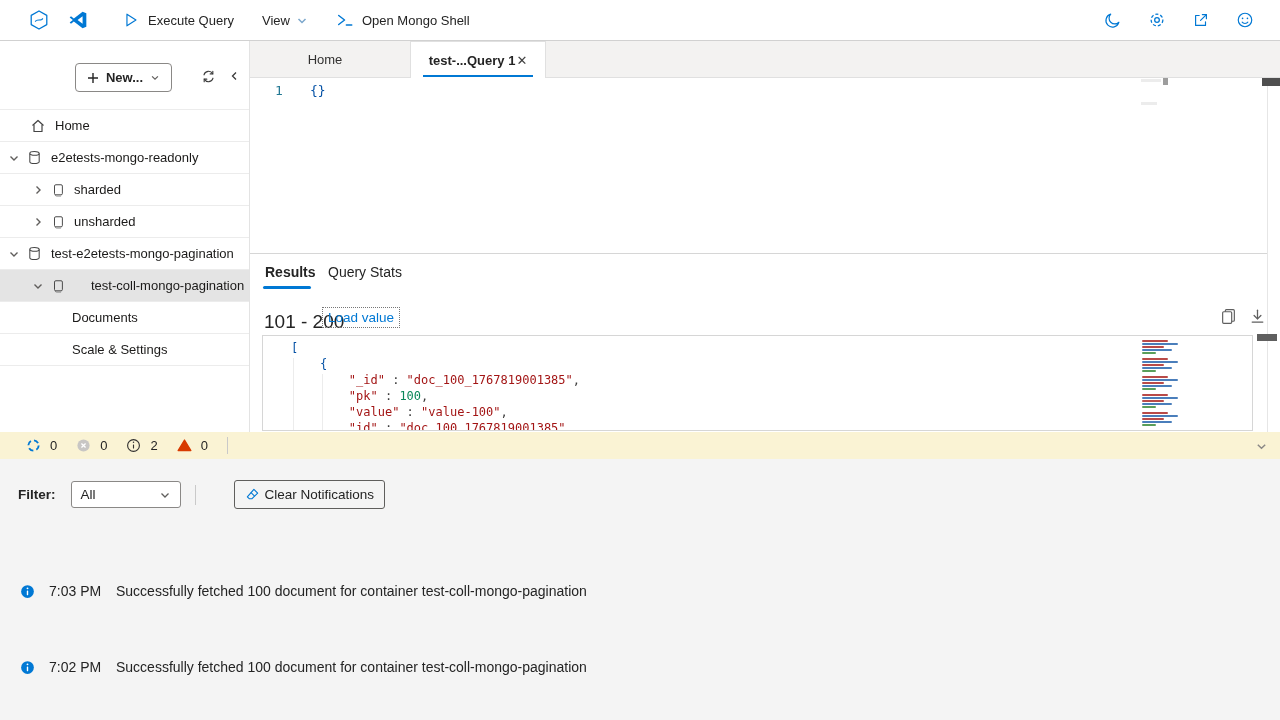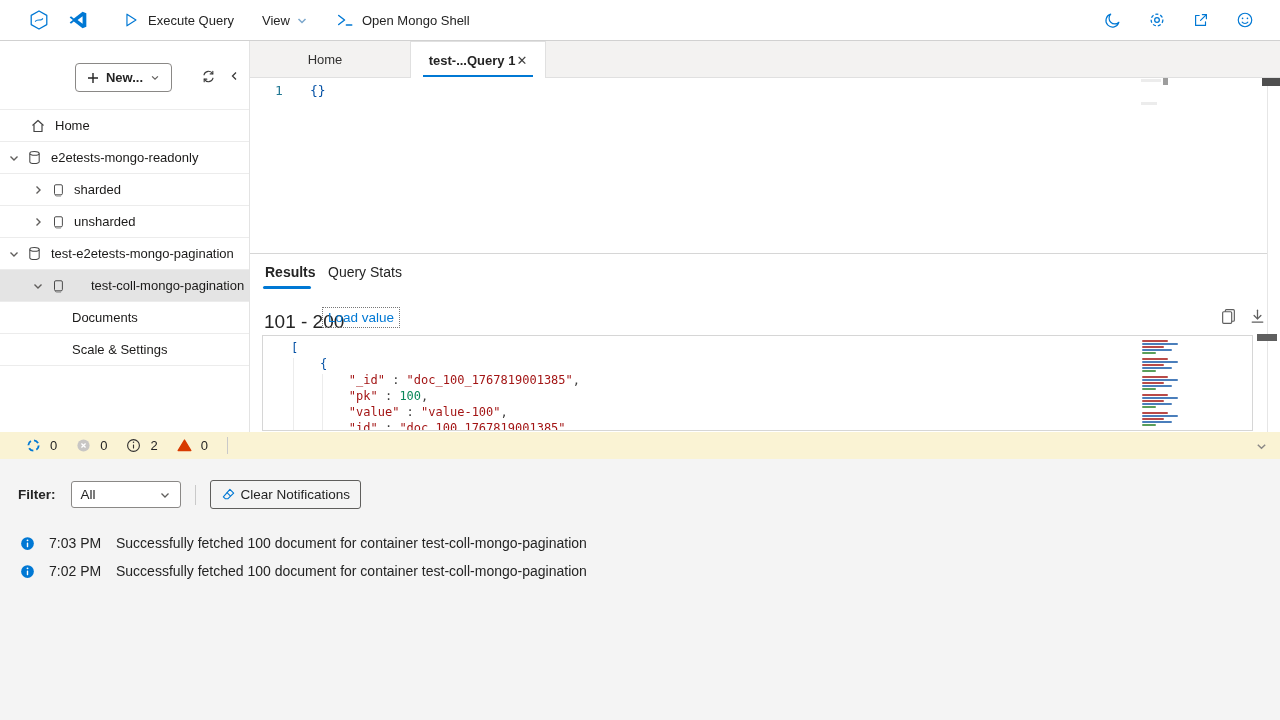--- a/index.html
+++ b/index.html
@@ -74,23 +74,23 @@
   .sb-first{margin-left:26px;}
   .sb-divider{width:1px;height:17px;background:#c9c9c9;}
   .sb-chevron{position:absolute;right:12px;top:8px;cursor:pointer;}
 
   
   .notifcenter{position:absolute;left:0;top:459px;width:1280px;height:261px;background:#f4f4f4;}
   .filter-row{position:absolute;left:18px;top:21px;display:flex;align-items:center;}
   .filter-label{font-size:13.5px;font-weight:700;color:#242424;}
   .filter-dd{margin-left:15px;width:110px;height:27px;background:#fff;border:1px solid #8a8886;border-radius:3px;box-sizing:border-box;display:flex;align-items:center;justify-content:space-between;padding:0 9px;font-size:13.5px;color:#242424;cursor:pointer;}
   .fd-divider{width:1px;height:20px;background:#c9c9c9;margin:0 14px;}
-  .clear-btn{height:29px;border:1px solid #5f5e5c;border-radius:3px;background:transparent;display:flex;align-items:center;gap:5px;padding:0 10px;font-size:13.5px;color:#242424;cursor:pointer;font-family:inherit;}
+  .clear-btn{height:29px;border:1px solid #5f5e5c;border-radius:3px;background:transparent;display:flex;align-items:center;gap:5px;padding:0 10px;font-size:13.5px;color:#242424;cursor:pointer;font-family:inherit;margin-left:24px;}
   .notif-list{position:absolute;left:0;top:70px;right:0;}
-  .entry{height:28px;display:flex;align-items:center;font-size:14px;color:#242424;}
+  .entry{height:28px;display:flex;align-items:center;font-size:14px;color:#242424;margin-top:48px;}
   .n-icon{margin-left:20px;display:flex;align-items:center;}
   .n-time{margin-left:14px;width:64px;}
   .n-msg{margin-left:3px;}
 </style>
 </head>
 <body>
 
 <div class="page">
 
   <div class="topbar">

